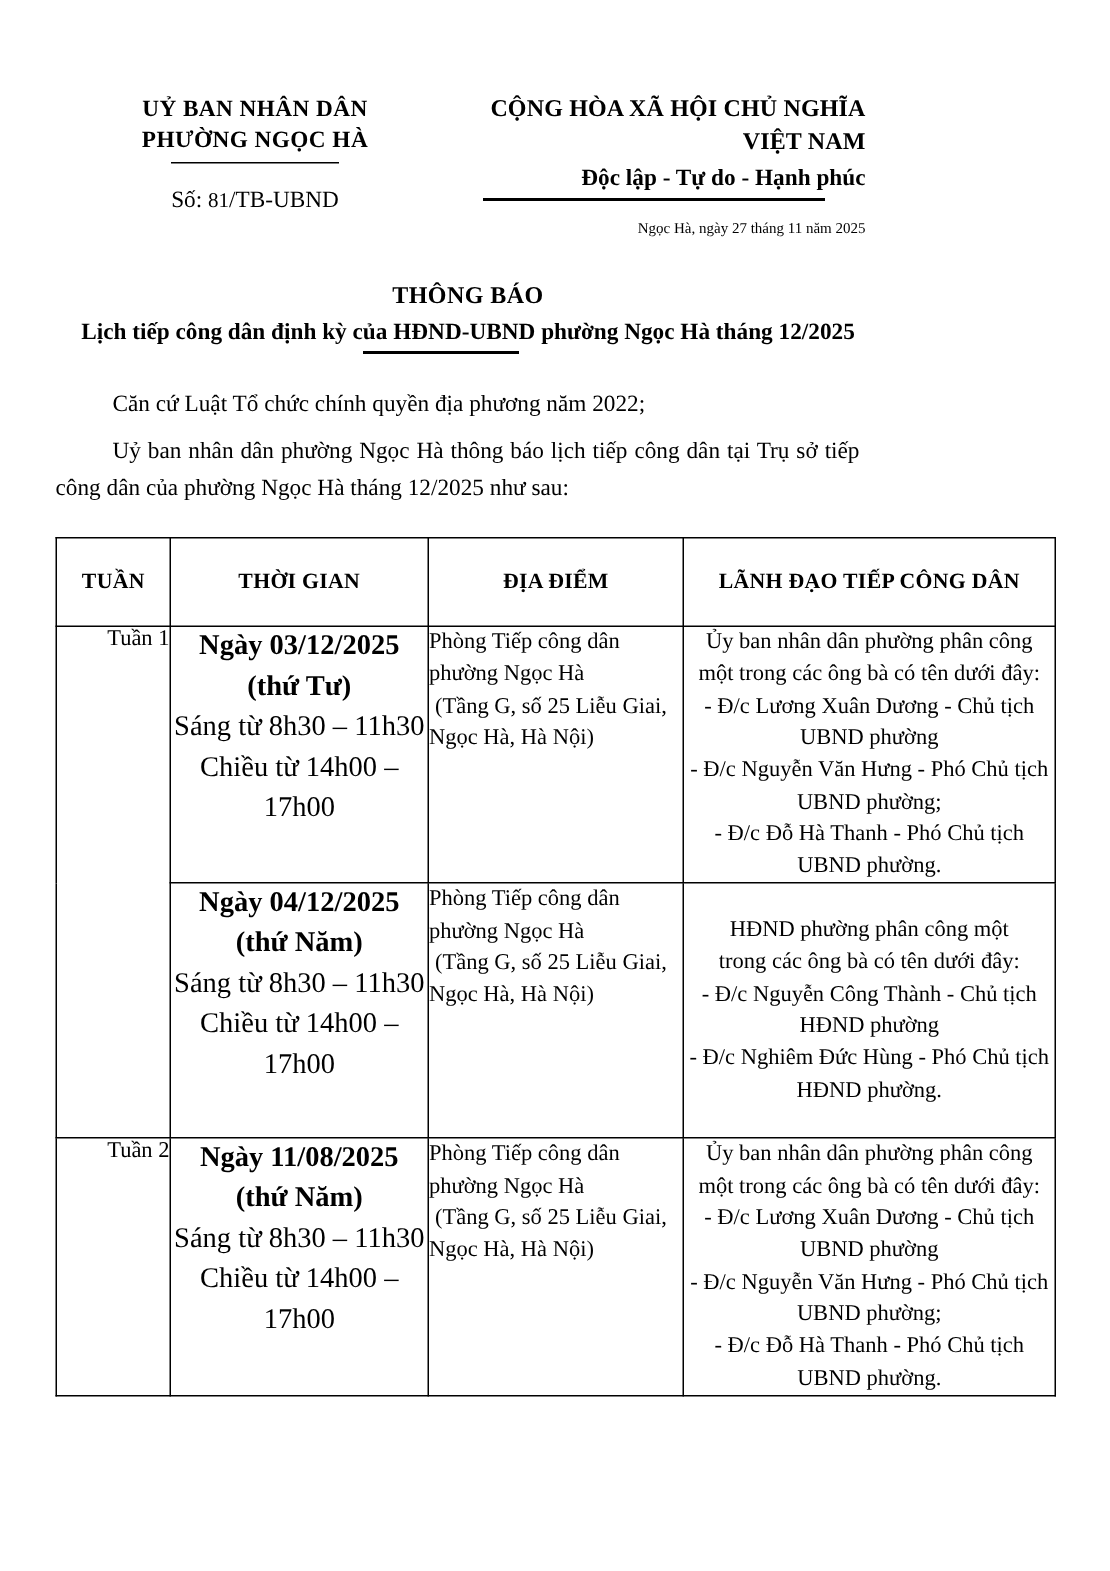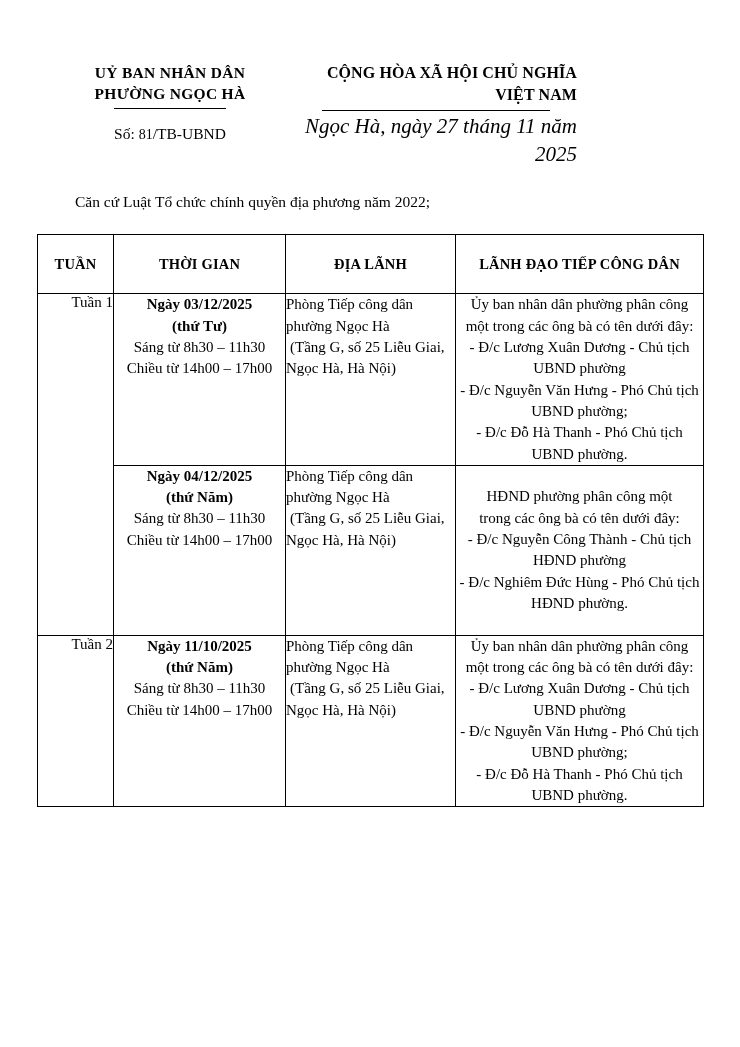--- a/index.html
+++ b/index.html
@@ -67,23 +67,22 @@
 
   .hdr-num {
     font-size: 15.5px;
     margin-top: 15px;
     line-height: 1.3;
   }
   .hdr-num .num-val {
     font-size: 14px;
   }
   .hdr-date {
-    font-style: italic;
-    font-size: 21px;
-    margin-top: 2px;
+    font-size: 10px;
+    margin-top: 12px;
     line-height: 1.3;
   }
 
   
   .title-block {
     text-align: center;
     margin-top: 30px;
   }
   .title-main {
     font-weight: bold;
@@ -147,21 +146,21 @@
   }
 
   .cell-week {
     text-align: right;
     vertical-align: middle;
     font-size: 15px;
   }
   .cell-time {
     text-align: center;
     vertical-align: middle;
-    font-size: 15px;
+    font-size: 19px;
     line-height: 1.42;
     padding: 6px 6px;
   }
   .cell-time .date-line {
     font-weight: bold;
   }
   .cell-time .day-line {
     font-weight: bold;
   }
   .cell-place {
@@ -196,42 +195,49 @@
       <div class="hdr-org">UỶ BAN NHÂN DÂN</div>
       <div class="hdr-org">PHƯỜNG NGỌC HÀ</div>
       <div class="rule-short rule-left"></div>
       <div class="hdr-num">
         <span>Số:</span>
         <span class="num-val">81</span><span>/TB-UBND</span>
       </div>
     </div>
     <div class="hdr-right">
       <div class="hdr-nation">CỘNG HÒA XÃ HỘI CHỦ NGHĨA VIỆT NAM</div>
+      <div class="hdr-motto">Độc lập - Tự do - Hạnh phúc</div>
       <div class="rule-short rule-right"></div>
       <div class="hdr-date">Ngọc Hà, ngày 27 tháng 11 năm 2025</div>
     </div>
   </div>
 
+  <div class="title-block">
+    <div class="title-main">THÔNG BÁO</div>
+    <div class="title-sub">Lịch tiếp công dân định kỳ của HĐND-UBND phường Ngọc Hà tháng 12/2025</div>
+    <div class="title-underline"></div>
+  </div>
 
   <div class="body-text">
     <p>Căn cứ Luật Tổ chức chính quyền địa phương năm 2022;</p>
+    <p>Uỷ ban nhân dân phường Ngọc Hà thông báo lịch tiếp công dân tại Trụ sở tiếp công dân của phường Ngọc Hà tháng 12/2025 như sau:</p>
   </div>
 
   <table class="sched-table">
     <colgroup>
       <col class="col-week">
       <col class="col-time">
       <col class="col-place">
       <col class="col-leader">
     </colgroup>
     <thead>
       <tr>
         <th>TUẦN</th>
         <th>THỜI GIAN</th>
-        <th>ĐỊA LÃNH</th>
+        <th>ĐỊA ĐIỂM</th>
         <th>LÃNH ĐẠO TIẾP CÔNG DÂN</th>
       </tr>
     </thead>
     <tbody>
 
       <tr class="row-h1">
         <td class="cell-week" rowspan="2">Tuần 1</td>
         <td class="cell-time">
           <div class="date-line">Ngày 03/12/2025</div>
           <div class="day-line">(thứ Tư)</div>
@@ -270,21 +276,21 @@
           <div>HĐND phường phân công một</div>
           <div>trong các ông bà có tên dưới đây:</div>
           <div>- Đ/c Nguyễn Công Thành - Chủ tịch HĐND phường</div>
           <div>- Đ/c Nghiêm Đức Hùng - Phó Chủ tịch HĐND phường.</div>
         </td>
       </tr>
 
       <tr class="row-h3">
         <td class="cell-week">Tuần 2</td>
         <td class="cell-time">
-          <div class="date-line">Ngày 11/10/2025</div>
+          <div class="date-line">Ngày 11/08/2025</div>
           <div class="day-line">(thứ Năm)</div>
           <div>Sáng từ 8h30 – 11h30</div>
           <div>Chiều từ 14h00 – 17h00</div>
         </td>
         <td class="cell-place">
           <div>Phòng Tiếp công dân</div>
           <div>phường Ngọc Hà</div>
           <span class="addr">(Tầng G, số 25 Liễu Giai,</span>
           <span class="addr" style="padding-left:0">Ngọc Hà, Hà Nội)</span>
         </td>

